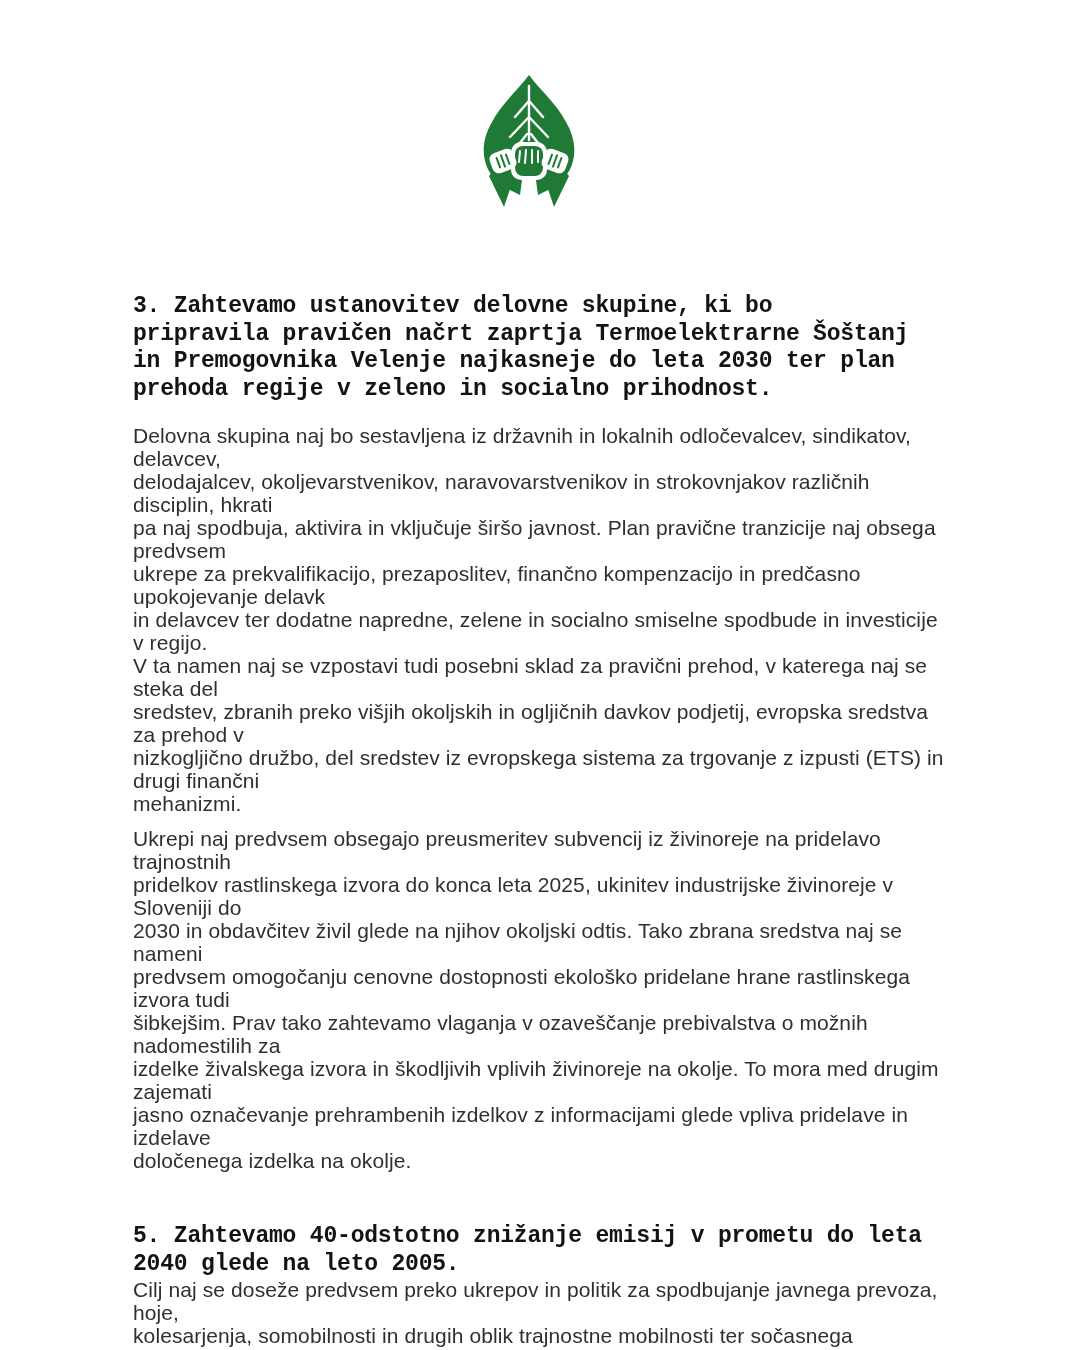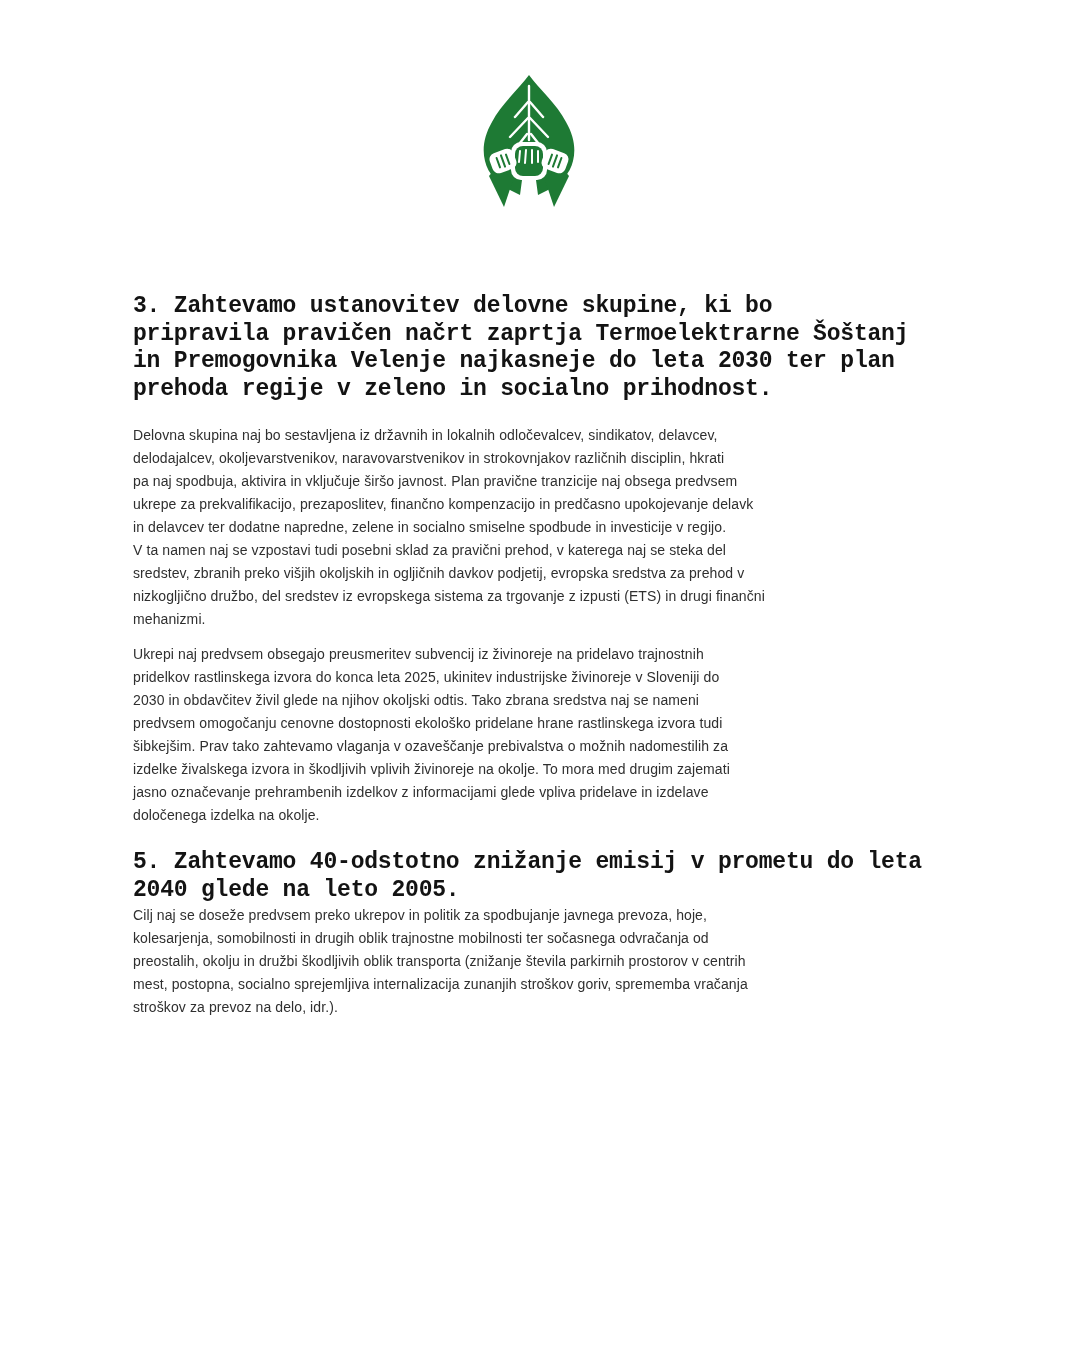--- a/index.html
+++ b/index.html
@@ -35,31 +35,31 @@
     font-family: "Liberation Mono", monospace;
     font-weight: 700;
     font-size: 23px;
     line-height: 27.5px;
     letter-spacing: -0.2px;
     color: #131313;
     white-space: pre-line;
   }
   .para {
     font-family: "Liberation Sans", sans-serif;
-    font-size: 14px;
+    font-size: 21px;
     line-height: 23px;
     letter-spacing: 0.1px;
     color: #2f2f2f;
     white-space: pre-line;
   }
   .h3 { margin-top: 69px; }
   .p3 { margin-top: 21px; }
   .h4 { margin-top: 39px; }
   .p4 { margin-top: 12px; }
-  .h5 { margin-top: 22px; }
+  .h5 { margin-top: 51px; }
   .p5 { }
 </style>
 </head>
 <body>
 
 <div class="page">
 
   <div class="logo-row">
 
     <svg viewBox="0 0 104 150" xmlns="http://www.w3.org/2000/svg" aria-hidden="true">

